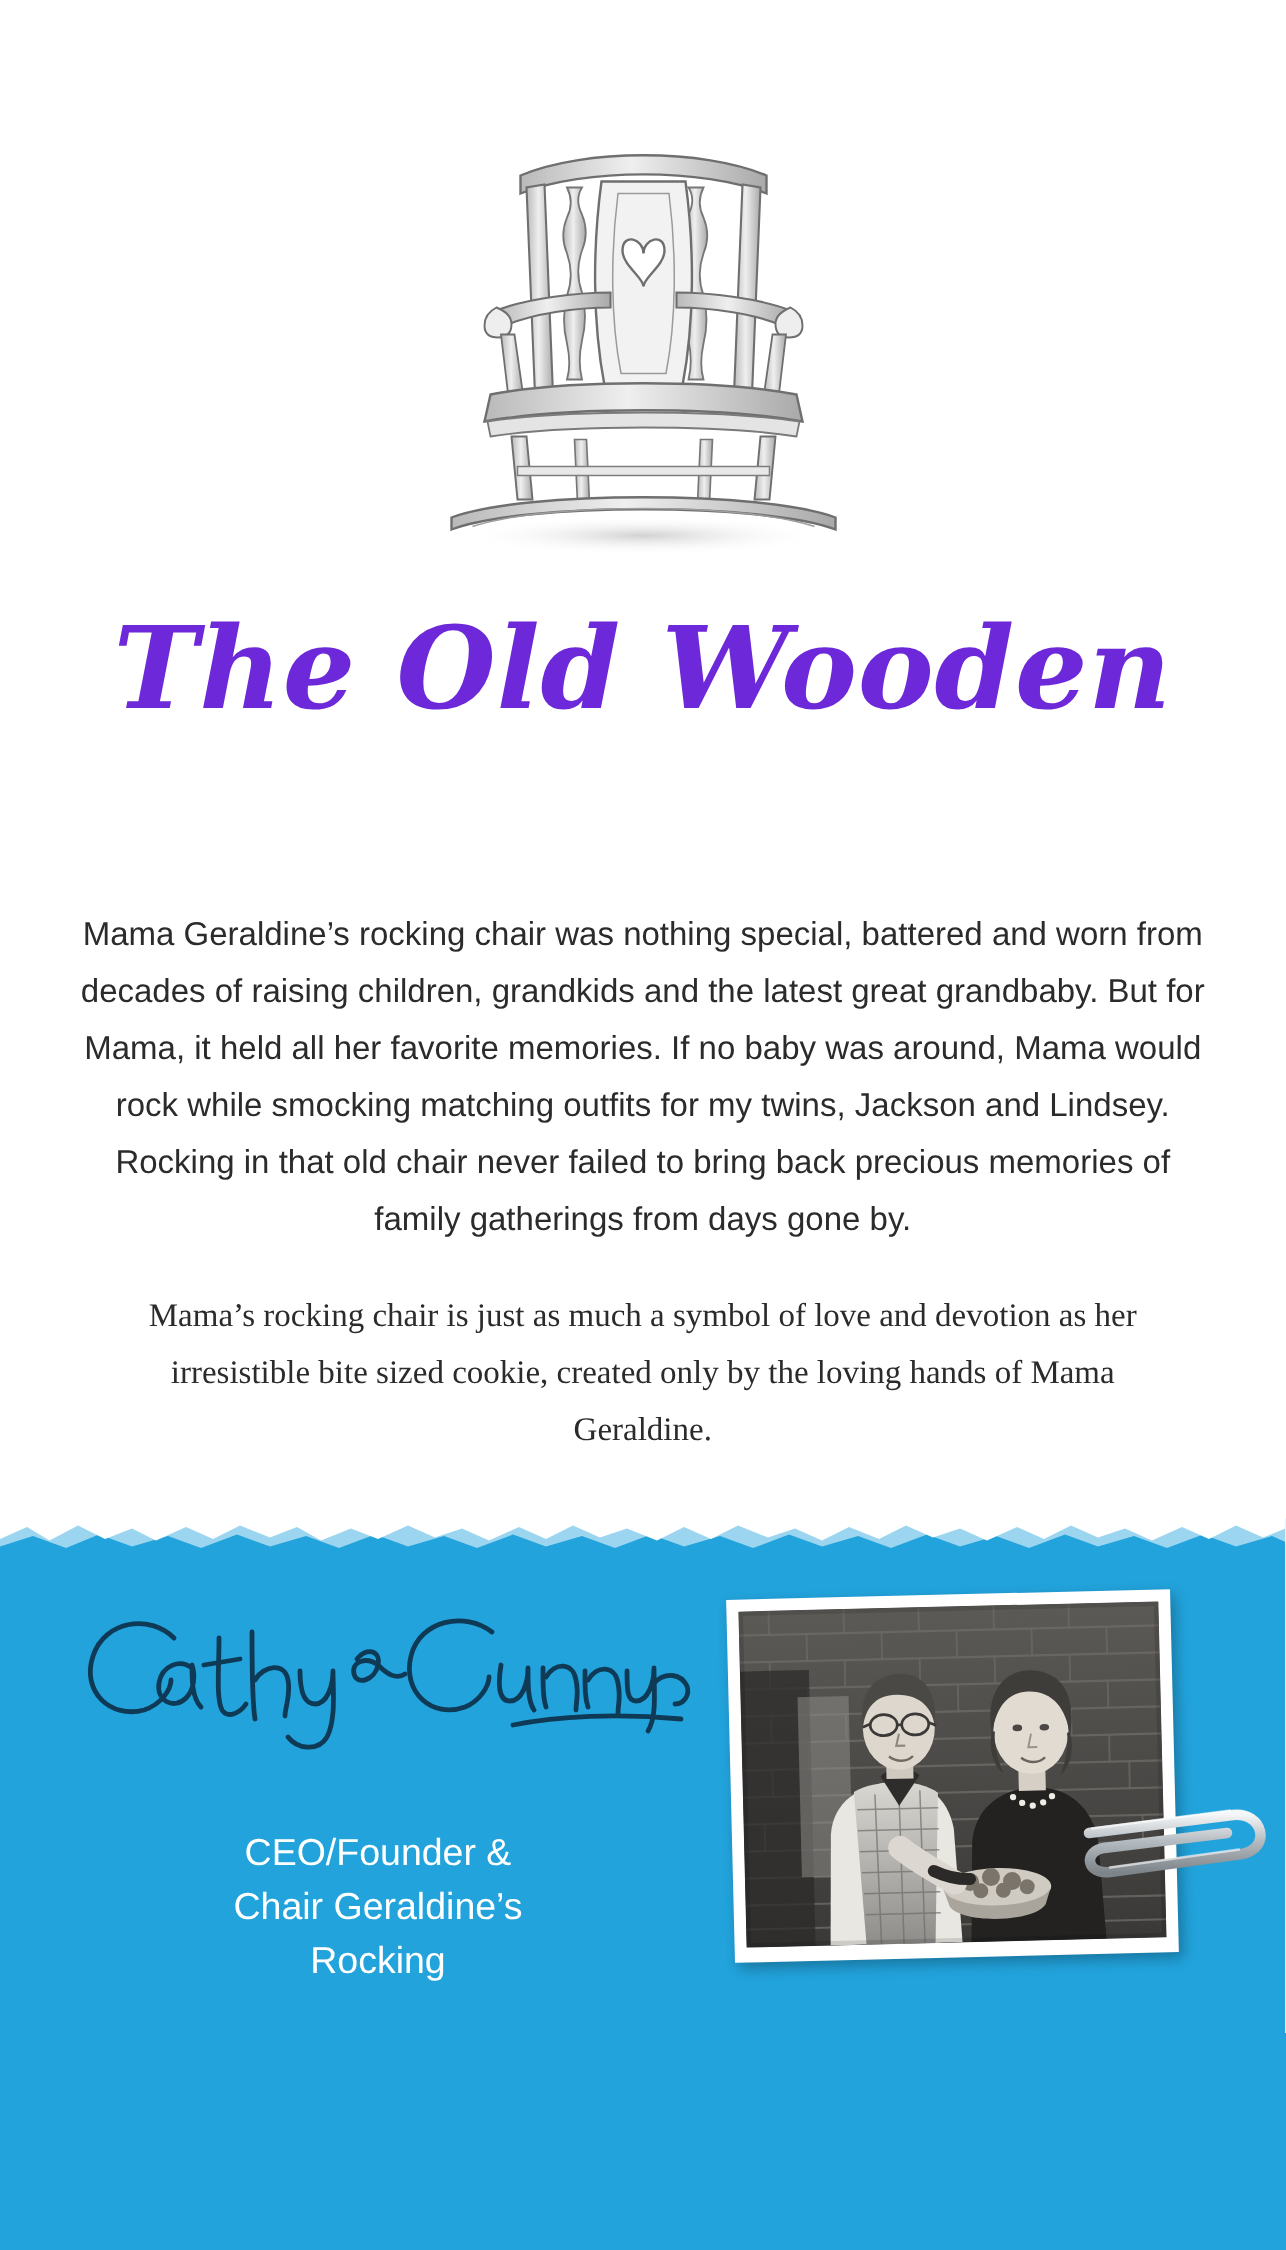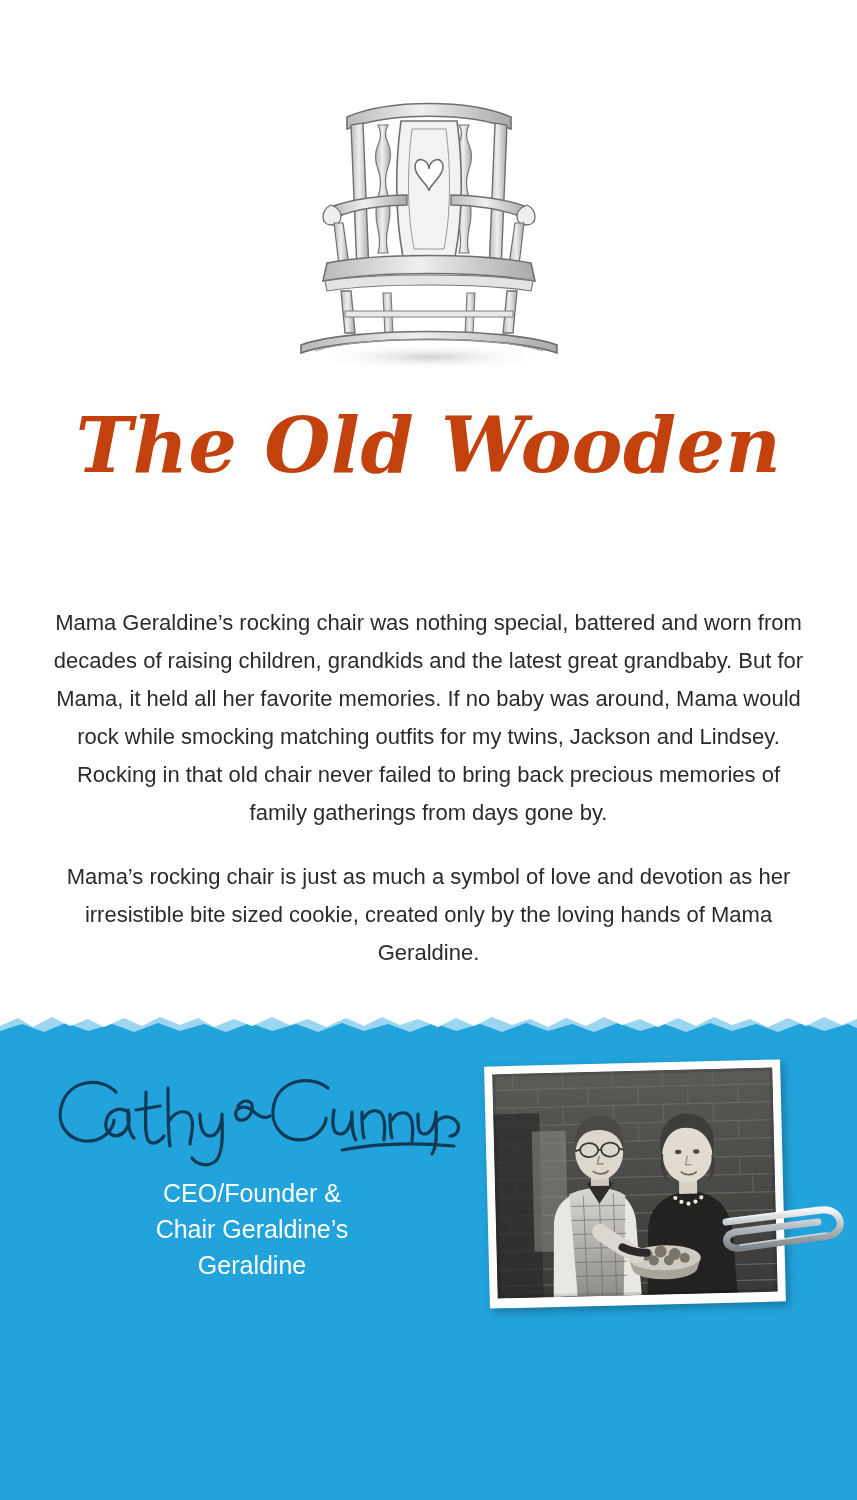--- a/index.html
+++ b/index.html
@@ -43,21 +43,21 @@
   .chair-wrap {
     top: 95px;
   }
 
   .title-block {
     position: absolute;
     left: 0;
     top: 405px;
     width: 857px;
     text-align: center;
-    color: #c2410c;
+    color: #6d28d9;
     font-family: "DejaVu Serif", serif;
     font-style: italic;
     font-weight: bold;
     font-size: 76px;
     line-height: 82px;
     letter-spacing: 0.5px;
   }
   .title-line {
     display: block;
     white-space: nowrap;
@@ -74,20 +74,21 @@
     line-height: 38px;
   }
   .body-copy p {
     margin: 0 0 26px 0;
   }
   .body-copy p:last-child {
     margin-bottom: 0;
   }
   .para-2 {
     padding: 0 14px;
+    font-family: Liberation Serif, serif;
   }
 
   
   .blue-section {
     position: absolute;
     left: 0;
     top: 1012px;
     width: 857px;
     height: 488px;
     background: #22a3dc;
@@ -109,21 +110,21 @@
     left: 42px;
     top: 1062px;
     width: 420px;
     height: 110px;
   }
   .signature svg { display:block; }
 
   .credit {
     position: absolute;
     left: 42px;
-    top: 1175px;
+    top: 1217px;
     width: 420px;
     text-align: center;
     color: #ffffff;
     font-size: 25px;
     line-height: 36px;
   }
   .credit span { display: block; }
 
   
   .photo-frame {
@@ -270,21 +271,21 @@
 
         <path d="M394 60 C402 52 412 54 416 62 C418 68 414 74 408 74"></path>
         <path d="M300 88 C330 82 370 80 412 84"></path>
       </g>
     </svg>
   </div>
 
   <div class="credit">
     <span>CEO/Founder &amp;</span>
     <span>Chair Geraldine’s</span>
-    <span>Geraldine</span>
+    <span>Rocking</span>
   </div>
 
   <div class="photo-frame">
     <span class="sr-only">Black and white photograph of two women in front of a brick fireplace holding a bowl of cookies</span>
     <div class="photo-inner">
       <svg width="280" height="224" viewBox="0 0 280 224" xmlns="http://www.w3.org/2000/svg" aria-hidden="true">
         <defs>
           <linearGradient id="brickbg" x1="0" y1="0" x2="0" y2="1">
             <stop offset="0%" stop-color="#5c5a57"></stop>
             <stop offset="100%" stop-color="#3a3937"></stop>

